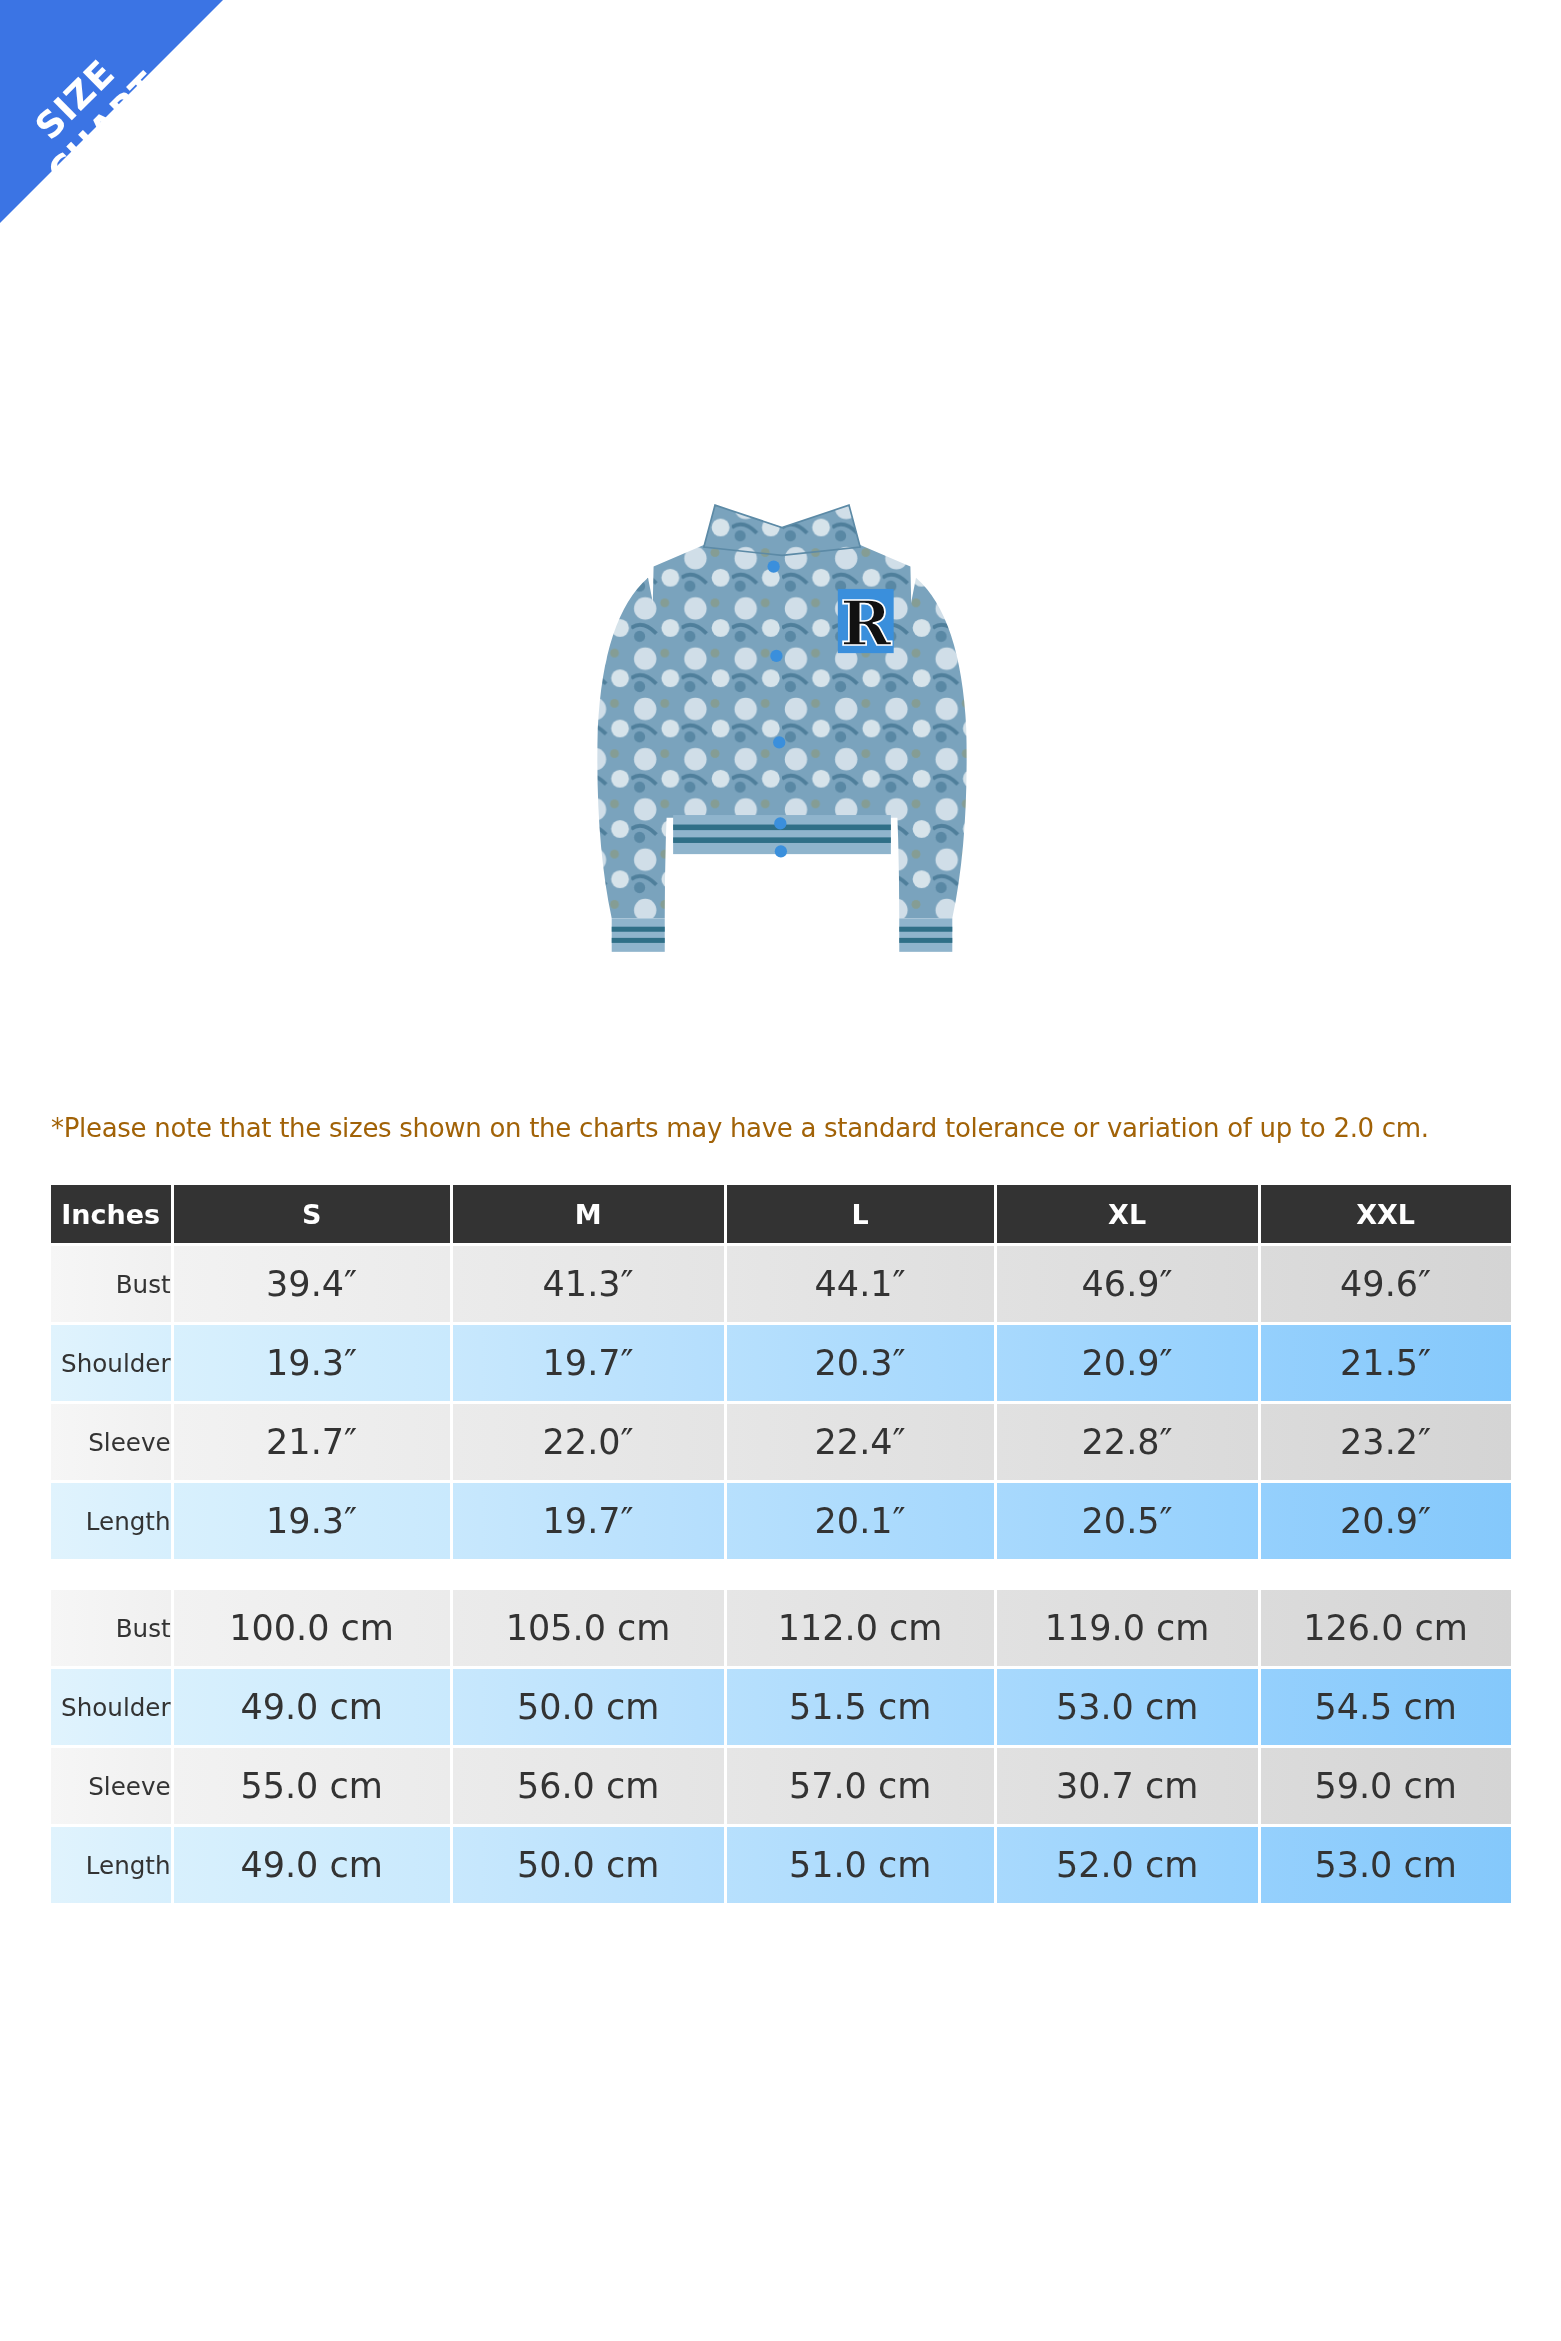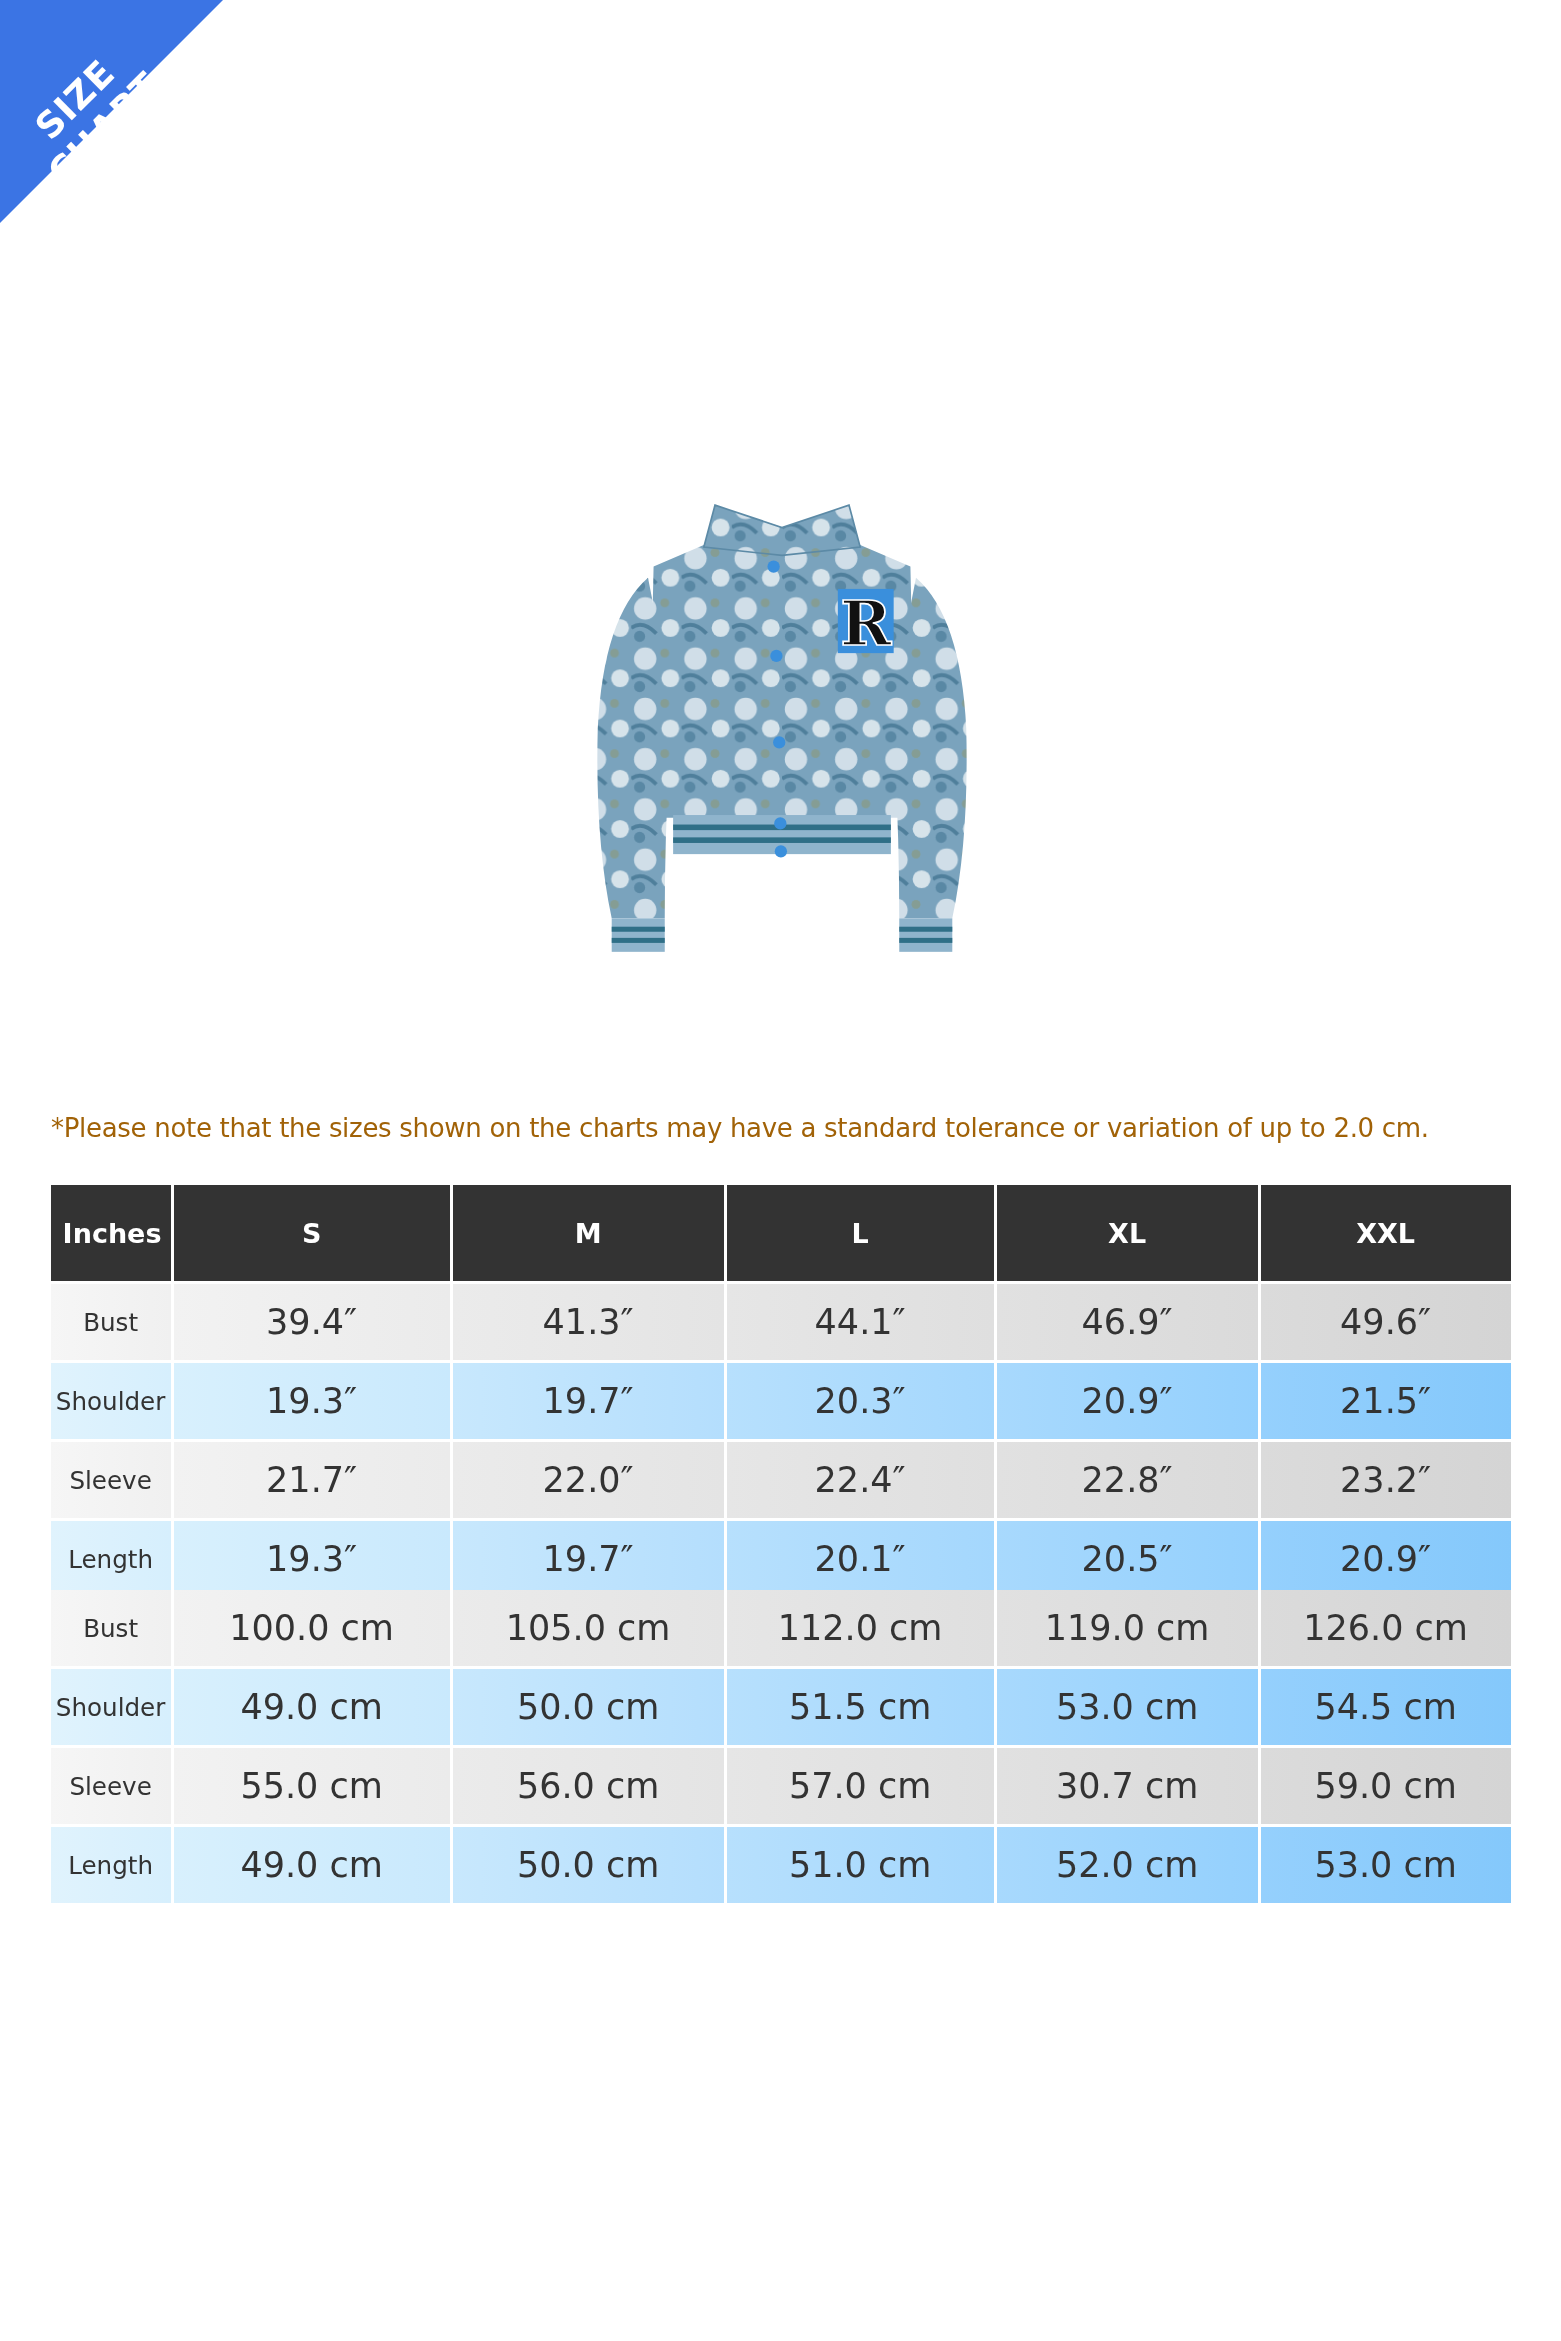--- a/index.html
+++ b/index.html
@@ -15,25 +15,25 @@
      font-family:"DejaVu Sans", sans-serif; }
 
   
   .jacket { position:absolute; left:581px; top:494px; width:402px; height:469px; }
 
   .note { position:absolute; left:51px; top:1113px; color:#a16207; font-size:26px;
           font-family:"DejaVu Sans", sans-serif; letter-spacing:-0.3px; white-space:nowrap; }
 
   table.size { position:absolute; left:51px; width:1454px; border-collapse:separate;
       border-spacing:3.4px; margin-left:-3.4px; table-layout:fixed; }
-  table.size th { background:#333333; color:#fff; font-weight:bold; font-size:27px; height:72px;
-      text-align:center; font-family:"DejaVu Sans", sans-serif; padding:12px; }
+  table.size th { background:#333333; color:#fff; font-weight:bold; font-size:27px; height:58px;
+      text-align:center; font-family:"DejaVu Sans", sans-serif; padding:0; }
   table.size td { height:76px; text-align:center; font-size:35px; color:#333; padding:0;
       font-family:"DejaVu Sans", sans-serif; }
-  table.size td.lbl { font-size:24.6px; }
+  table.size td.lbl { font-size:24.6px;text-align:right; }
   tr.grey td:nth-child(1){ background:linear-gradient(90deg,#f6f6f6,#f0f0f0); }
   tr.grey td:nth-child(2){ background:linear-gradient(90deg,#f2f2f2,#ebebeb); }
   tr.grey td:nth-child(3){ background:linear-gradient(90deg,#ebebeb,#e4e4e4); }
   tr.grey td:nth-child(4){ background:linear-gradient(90deg,#e6e6e6,#dfdfdf); }
   tr.grey td:nth-child(5){ background:linear-gradient(90deg,#e1e1e1,#dadada); }
   tr.grey td:nth-child(6){ background:linear-gradient(90deg,#dbdbdb,#d4d4d4); }
   tr.blue td:nth-child(1){ background:linear-gradient(90deg,#e0f3fd,#d6effd); }
   tr.blue td:nth-child(2){ background:linear-gradient(90deg,#d8f0fd,#c9e9fd); }
   tr.blue td:nth-child(3){ background:linear-gradient(90deg,#c8e8fd,#b4defd); }
   tr.blue td:nth-child(4){ background:linear-gradient(90deg,#b7e0fd,#a4d7fd); }

